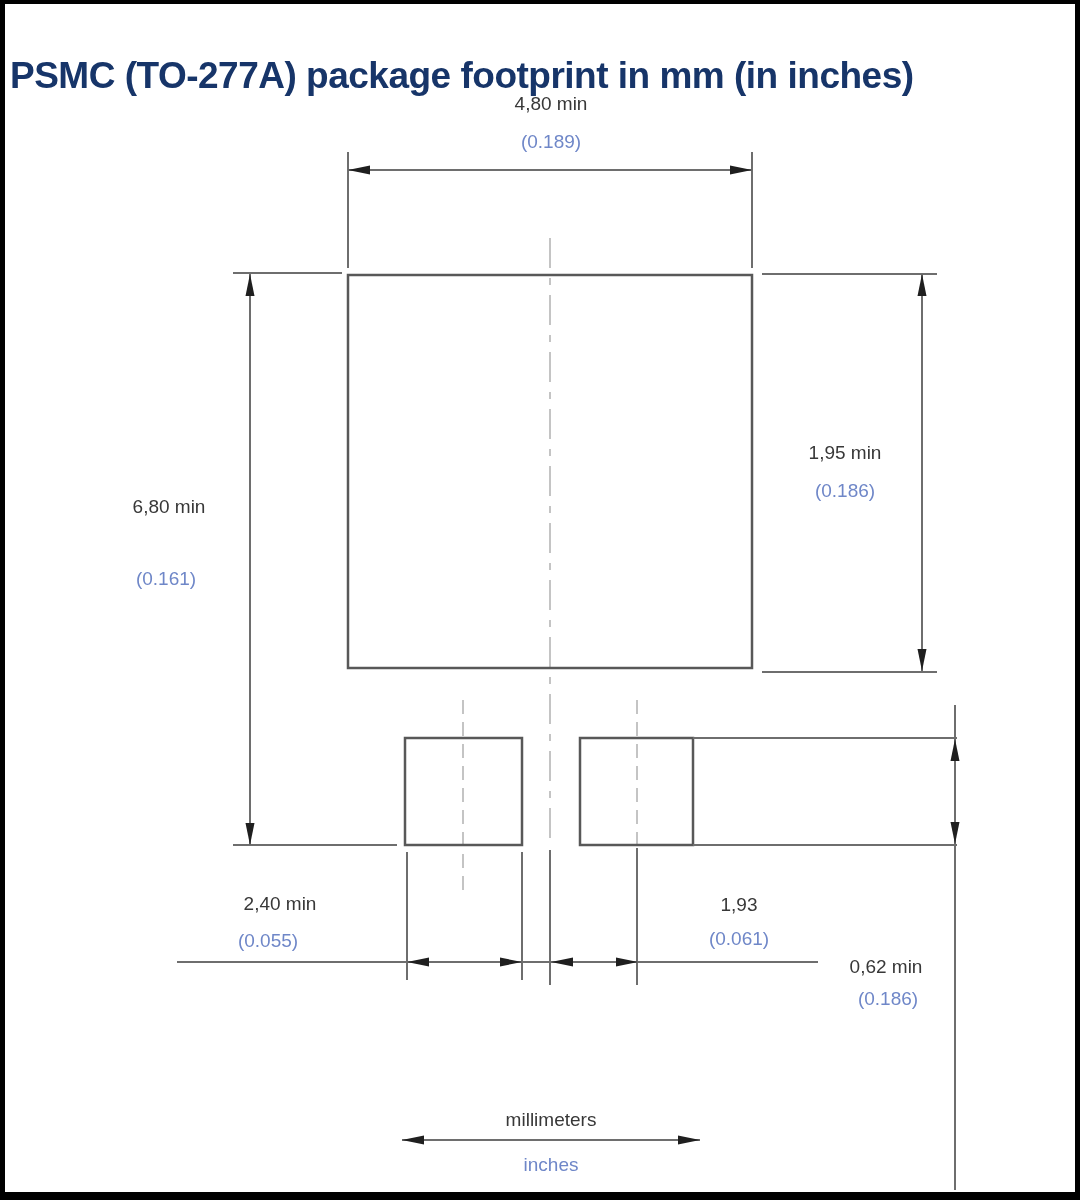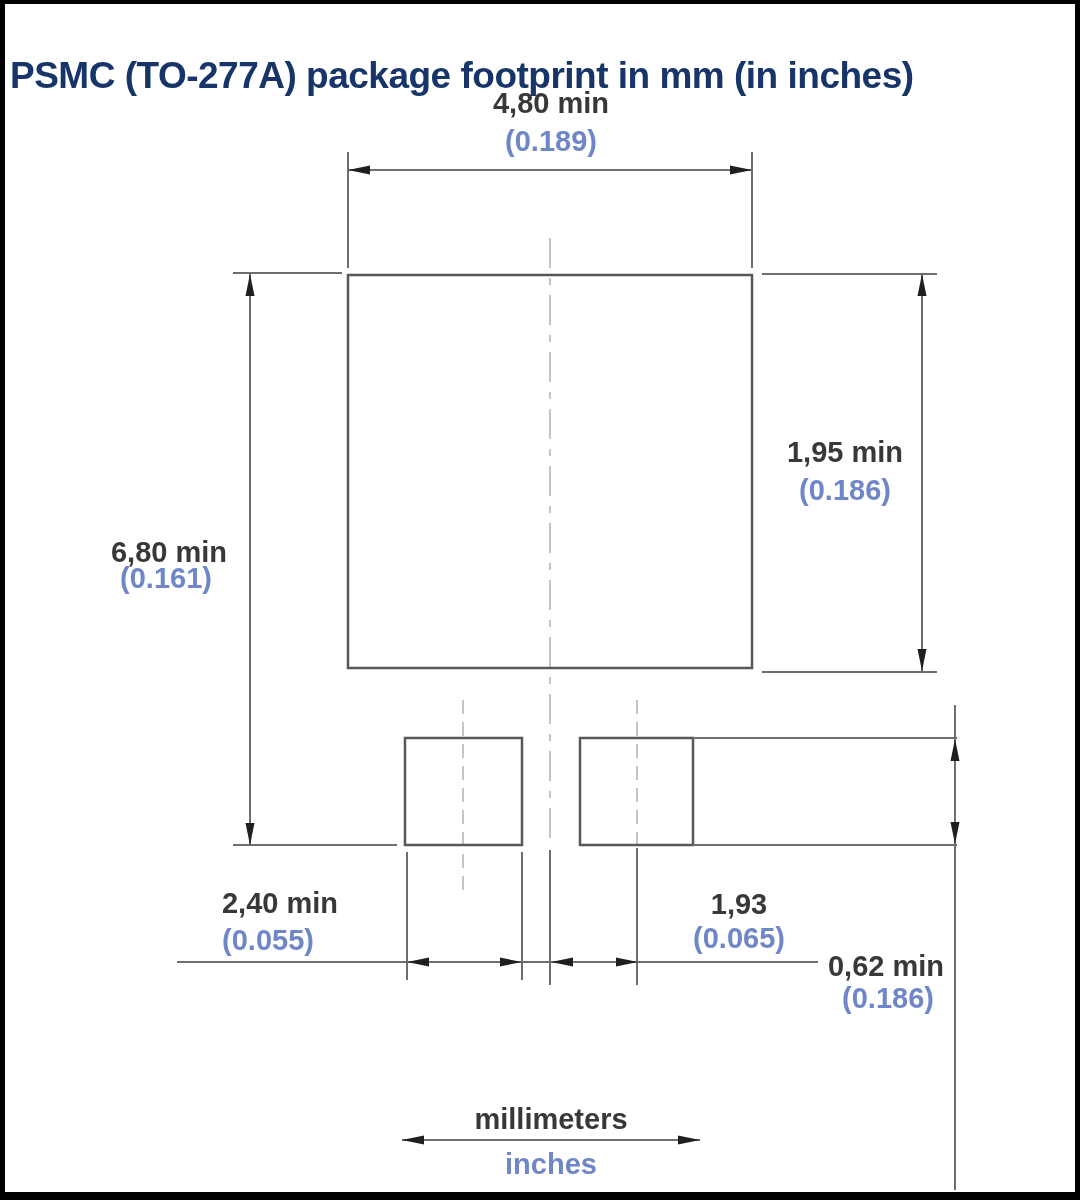--- a/index.html
+++ b/index.html
@@ -23,21 +23,21 @@
 
   svg.draw { position:absolute; left:0; top:0; }
 
   .dim-line   { stroke:var(--c-line,#6e6e6e); stroke-width:2; fill:none; }
   .shape      { stroke:var(--c-shape,#585858); stroke-width:2.5; fill:none; }
   .centerline { stroke:var(--c-centerline,#c4c4c4); stroke-width:2; fill:none; }
   .arrow      { fill:var(--c-arrow,#1f1f1f); stroke:none; }
 
   .lbl {
     position:absolute; transform:translate(-50%,-50%);
-    white-space:nowrap; font-size:29px; font-weight:bold; line-height:1;
+    white-space:nowrap; font-size:19px; font-weight:normal; line-height:1;
   }
   .mm   { color:var(--c-mm-text,#383838); }
   .inch { color:var(--c-inch-text,#6f87c8);text-align:center; }
 </style>
 </head>
 <body>
 
 <div class="stage">
 
   <div class="frame top"></div>
@@ -111,28 +111,28 @@
       <polygon class="arrow" points="700,1140 678,1135.5 678,1144.5"></polygon>
     </g>
   </svg>
 
   <div class="lbl mm" style="left:551px;top:103px">4,80 min</div>
   <div class="lbl inch" style="left:551px;top:141px">(0.189)</div>
 
   <div class="lbl mm" style="left:845px;top:452px">1,95 min</div>
   <div class="lbl inch" style="left:845px;top:490px">(0.186)</div>
 
-  <div class="lbl mm" style="left:169px;top:552px">6,80 min</div>
+  <div class="lbl mm" style="left:169px;top:506px">6,80 min</div>
   <div class="lbl inch" style="left:166px;top:578px">(0.161)</div>
 
   <div class="lbl mm" style="left:280px;top:903px">2,40 min</div>
   <div class="lbl inch" style="left:268px;top:940px">(0.055)</div>
 
   <div class="lbl mm" style="left:739px;top:904px">1,93</div>
-  <div class="lbl inch" style="left:739px;top:938px">(0.065)</div>
+  <div class="lbl inch" style="left:739px;top:938px">(0.061)</div>
 
   <div class="lbl mm" style="left:886px;top:966px">0,62 min</div>
   <div class="lbl inch" style="left:888px;top:998px">(0.186)</div>
 
   <div class="lbl mm" style="left:551px;top:1119px">millimeters</div>
   <div class="lbl inch" style="left:551px;top:1164px">inches</div>
 
 </div>
 
 </body></html>

